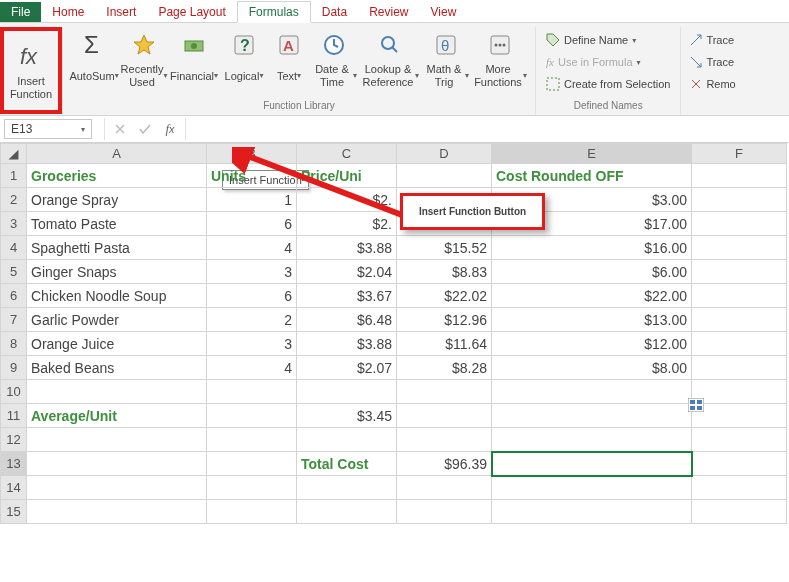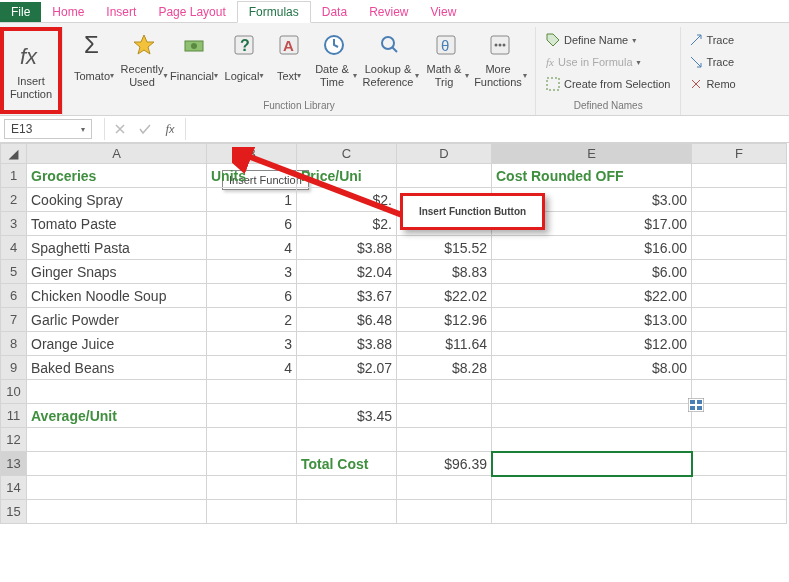--- a/index.html
+++ b/index.html
@@ -1,20 +1,20 @@
 <!DOCTYPE html>
 <html><head>
 <meta charset="utf-8">
 <style>
 * { box-sizing: border-box; margin: 0; padding: 0; font-family: 'Segoe UI', Tahoma, sans-serif; }
 body { background: #fff; font-size: 12px; color: #444; overflow: hidden; width: 789px; height: 582px; position: relative; }
 
 
 .tab-bar { display: flex; background: #fff; border-bottom: 1px solid #d4d4d4; height: 23px; align-items: flex-end; }
-.tab { padding: 3px 11px; font-size: 12px; color: #ec4899; cursor: pointer; display: flex; align-items: center; }
+.tab { padding: 3px 11px; font-size: 12px; color: #b91c1c; cursor: pointer; display: flex; align-items: center; }
 .tab.file { background: #217346; color: #fff; }
 .tab.active { background: #fff; border: 1px solid #d4d4d4; border-bottom: 1px solid #fff; color: #217346; position: relative; top: 1px; }
 .tell-me { display: flex; align-items: center; padding: 3px 8px; color: #777; gap: 4px; }
 
 
 .ribbon { display: flex; background: #f3f3f3; border-bottom: 1px solid #d4d4d4; height: 93px; padding-top: 4px; }
 .group { display: flex; flex-direction: column; justify-content: space-between; align-items: center; border-right: 1px solid #e1e1e1; padding: 0 6px 2px; }
 .group-body { display: flex; gap: 0; align-items: flex-start; }
 .group-label { font-size: 10px; color: #777; padding-bottom: 2px; }
 .big-btn { display: flex; flex-direction: column; align-items: center; width: 50px; padding: 2px 2px; cursor: pointer; font-size: 11px; text-align: center; line-height: 1.15; gap: 2px; }
@@ -90,21 +90,21 @@
 
   <div class="group">
     <div class="group-body">
       <div class="big-btn">
         <span class="icon-box">
             <svg width="28" height="28" viewBox="0 0 28 28">
               <text x="4" y="22" font-size="24" fill="#444">Σ</text>
             </svg>
           </span>
         <span class="lbl">
-            <span>Tomato</span>
+            <span>AutoSum</span>
             <br>
             <span class="arrow">▾</span>
           </span>
       </div>
       <div class="big-btn">
         <span class="icon-box">
             <svg width="24" height="24" viewBox="0 0 24 24">
               <polygon points="12,2 15,9 22,9 16,14 18,21 12,17 6,21 8,14 2,9 9,9" fill="#f3c13a" stroke="#b38f1e"></polygon>
             </svg>
           </span>
@@ -315,21 +315,21 @@
           <th class="row-hdr">1</th>
     <td class="hdr-cell">Groceries</td>
     <td class="hdr-cell">Units</td>
     <td class="hdr-cell">Price/Uni</td>
     <td class="hdr-cell"></td>
     <td class="hdr-cell">Cost Rounded OFF</td>
     <td></td>
         </tr>
   <tr>
           <th class="row-hdr">2</th>
-          <td>Cooking Spray</td>
+          <td>Orange Spray</td>
           <td class="num">1</td>
           <td class="num">$2.</td>
           <td class="num"></td>
           <td class="num">$3.00</td>
           <td></td>
         </tr>
   <tr>
           <th class="row-hdr">3</th>
           <td>Tomato Paste</td>
           <td class="num">6</td>

